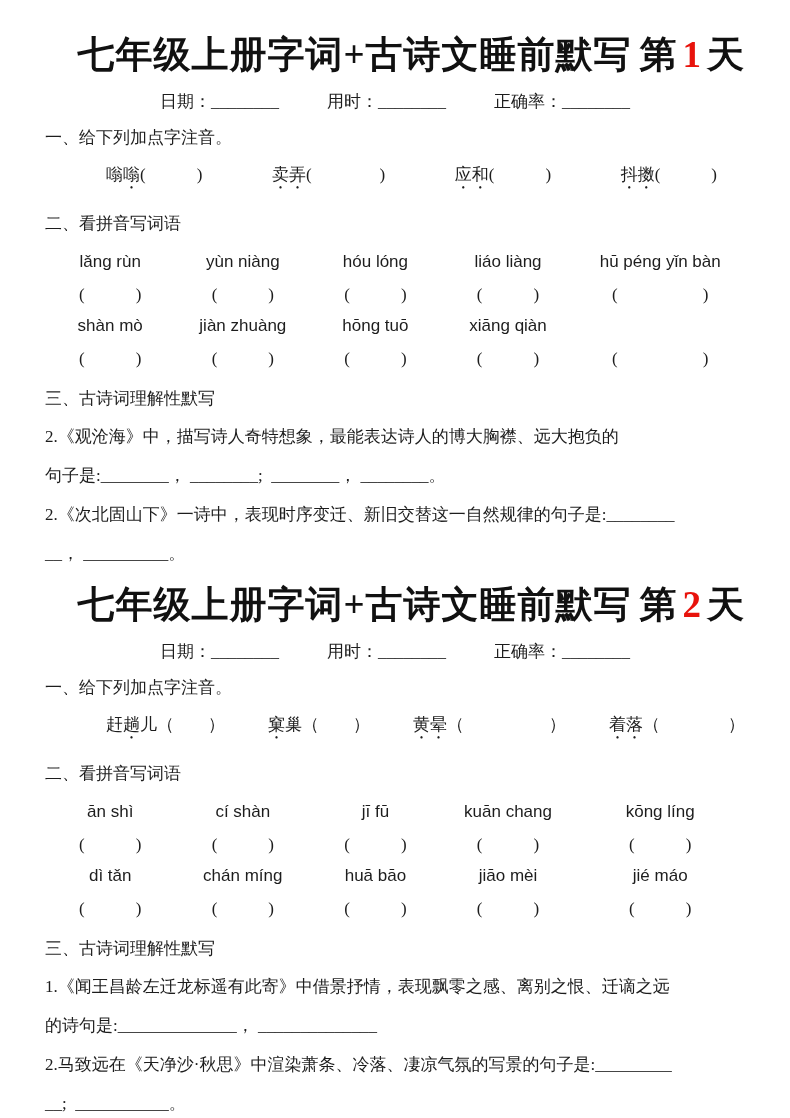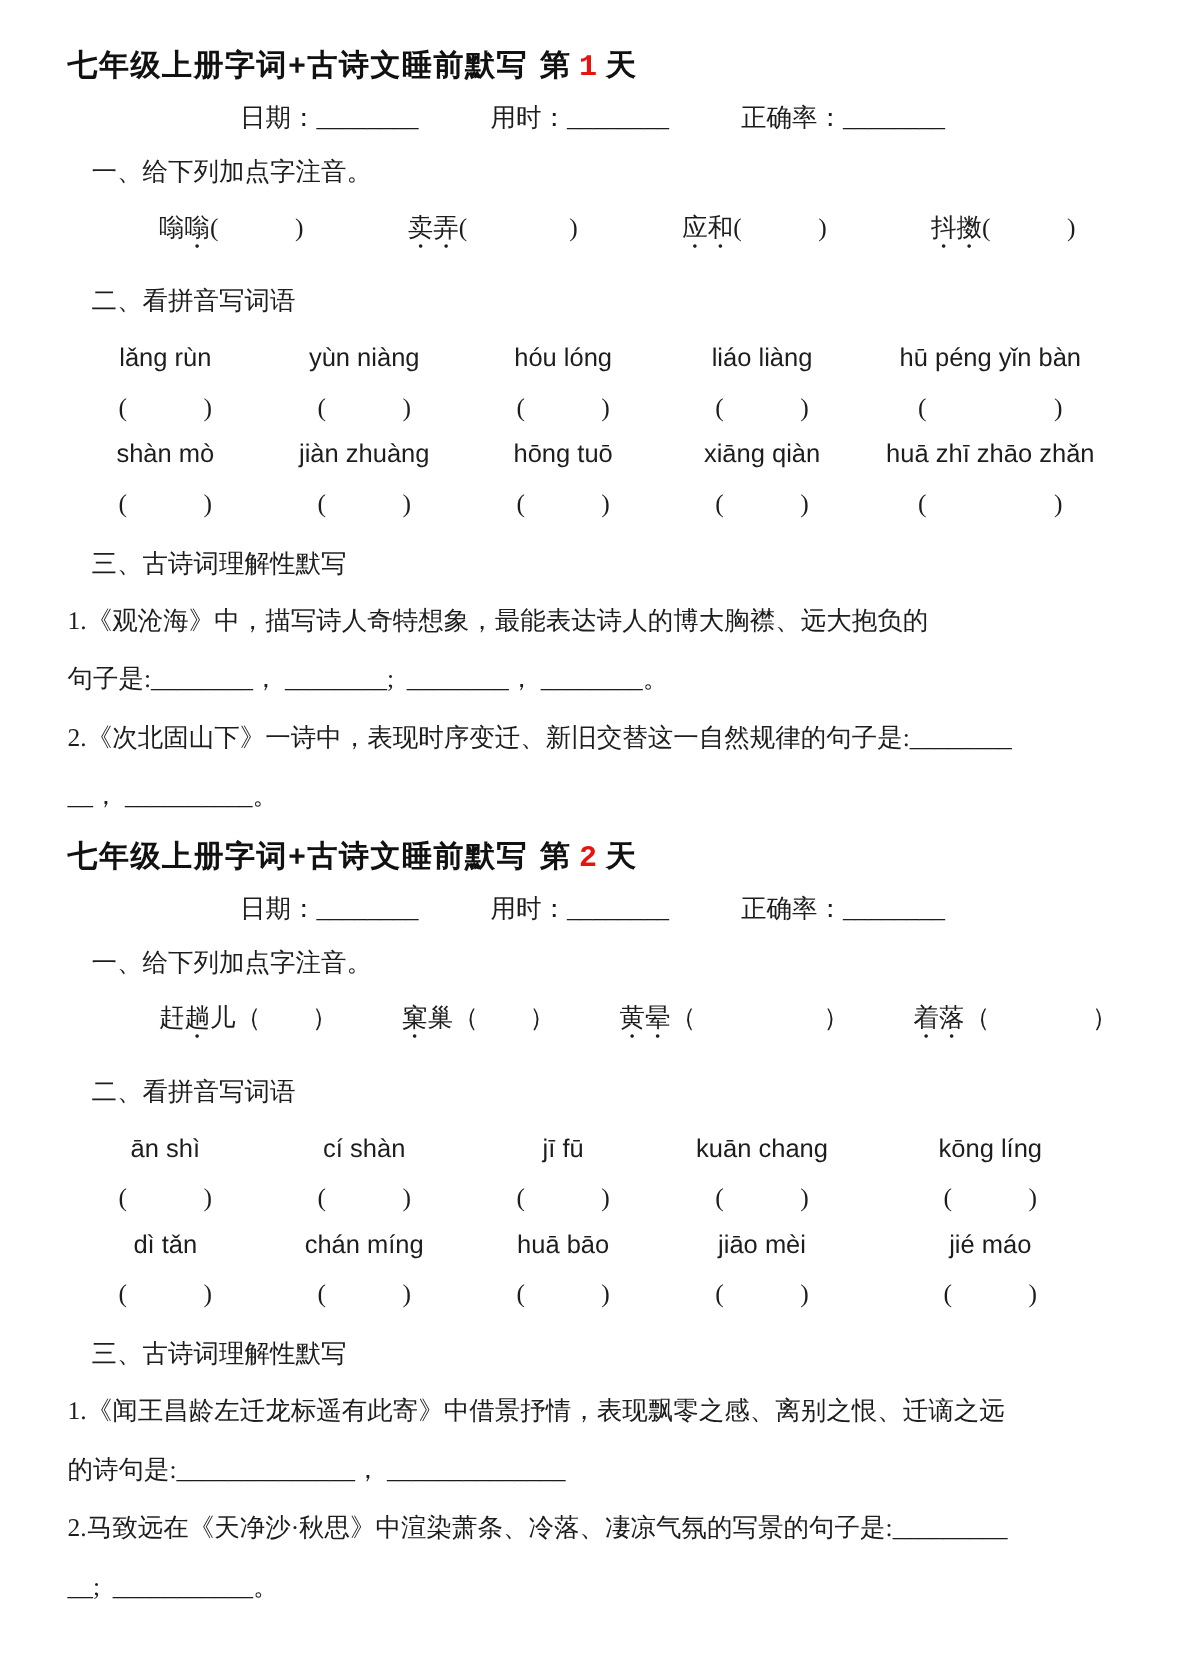--- a/index.html
+++ b/index.html
@@ -4,30 +4,30 @@
 <style>
   html, body { margin: 0; padding: 0; background: #ffffff; }
   .page {
     width: 790px; height: 1118px; box-sizing: border-box;
     padding: 30px 45px 0 45px; margin: 0 auto; background: #ffffff;
     font-family: "Liberation Serif", "DejaVu Serif", serif;
     color: #1d1d1d; font-size: 17px; overflow: hidden;
   }
   .day { margin-bottom: 4px; }
   .title {
-    text-align: left; font-size: 20px; font-weight: 700;
-    font-family: Liberation Mono, monospace;
+    text-align: right; font-size: 37px; font-weight: 700;
+    font-family: Liberation Serif, serif;
     margin: 0 0 10px 0; letter-spacing: 1px; color: #111;
   }
   .title .title-day { margin-left: 8px; }
   .title .day-number { padding: 0 5px; }
   .meta { display: flex; justify-content: center; gap: 48px; margin: 0 0 10px 0; }
   .meta-item { white-space: nowrap; }
   .blank { letter-spacing: 0; white-space: pre; }
-  .sec-heading { margin: 13px 0 13px 16px; line-height: 24px; }
+  .sec-heading { margin: 13px 0 13px 0; line-height: 24px; }
   .word-row {
     display: flex; justify-content: space-between; align-items: flex-start;
     padding: 0 28px 12px 18px; line-height: 24px;
   }
   .word-item { white-space: pre; padding-left: 43px; }
   .zi { position: relative; display: inline-block; }
   .zi-dot::after {
     content: "\2022"; position: absolute; left: 50%; transform: translateX(-50%);
     bottom: -0.62em; font-size: 10px; line-height: 10px; color: #1d1d1d;
   }
@@ -76,32 +76,31 @@
       <span class="pr-cell">(　　　)</span>
       <span class="pr-cell">(　　　)</span>
       <span class="pr-cell">(　　　)</span>
       <span class="pr-cell">(　　　　　)</span>
     </div>
     <div class="py-grid py-row">
       <span class="py-cell">shàn mò</span>
       <span class="py-cell">jiàn zhuàng</span>
       <span class="py-cell">hōng tuō</span>
       <span class="py-cell">xiāng qiàn</span>
-      <span class="py-cell">huā zhī zhāo zhǎn</span>
     </div>
     <div class="py-grid pr-row">
       <span class="pr-cell">(　　　)</span>
       <span class="pr-cell">(　　　)</span>
       <span class="pr-cell">(　　　)</span>
       <span class="pr-cell">(　　　)</span>
       <span class="pr-cell">(　　　　　)</span>
     </div>
 
     <div class="sec-heading sec3-heading">三、古诗词理解性默写</div>
-    <p class="q-line">1.《观沧海》中，描写诗人奇特想象，最能表达诗人的博大胸襟、远大抱负的</p>
+    <p class="q-line">2.《观沧海》中，描写诗人奇特想象，最能表达诗人的博大胸襟、远大抱负的</p>
     <p class="q-line">句子是:________， ________;  ________， ________。</p>
     <p class="q-line">2.《次北固山下》一诗中，表现时序变迁、新旧交替这一自然规律的句子是:________</p>
     <p class="q-line">__， __________。</p>
   </section>
 
   <section class="day">
     <h1 class="title"><span>七年级上册字词+古诗文睡前默写</span><span class="title-day"><span>第</span><span class="day-number" style="color: rgb(232, 19, 12);">2</span><span>天</span></span></h1>
 
     <div class="meta">
       <span class="meta-item"><span>日期：</span><span class="blank">________</span></span>

